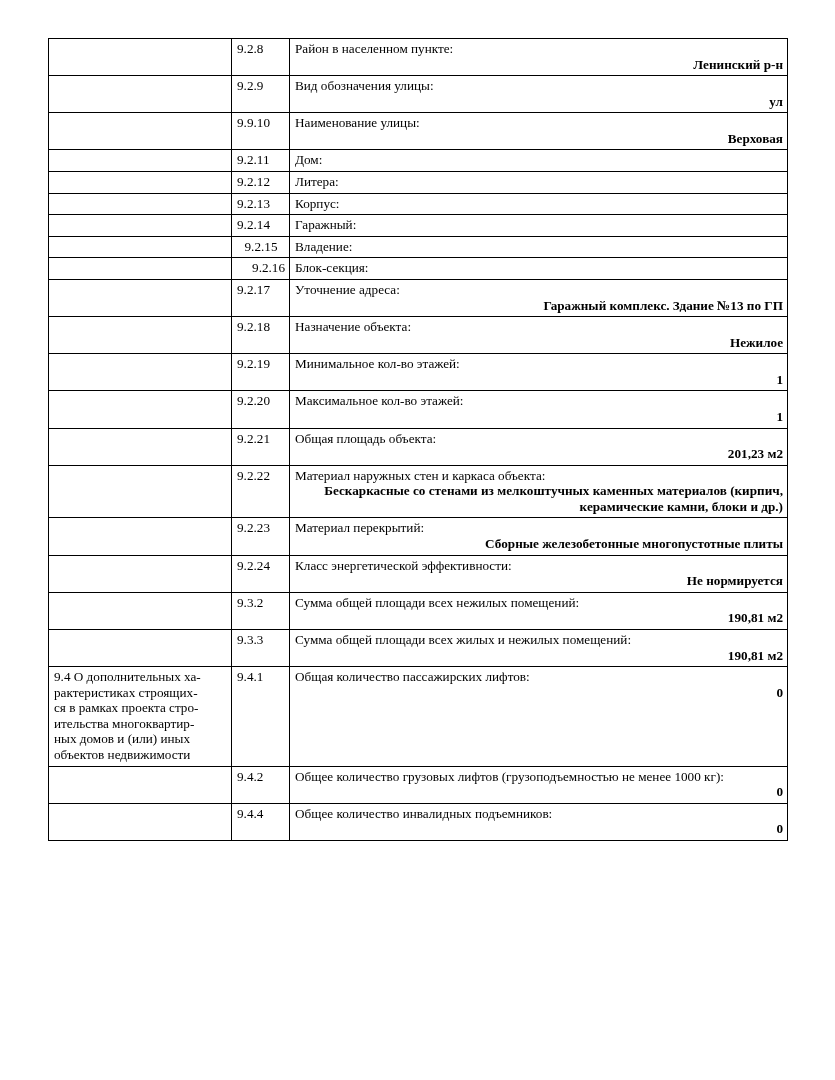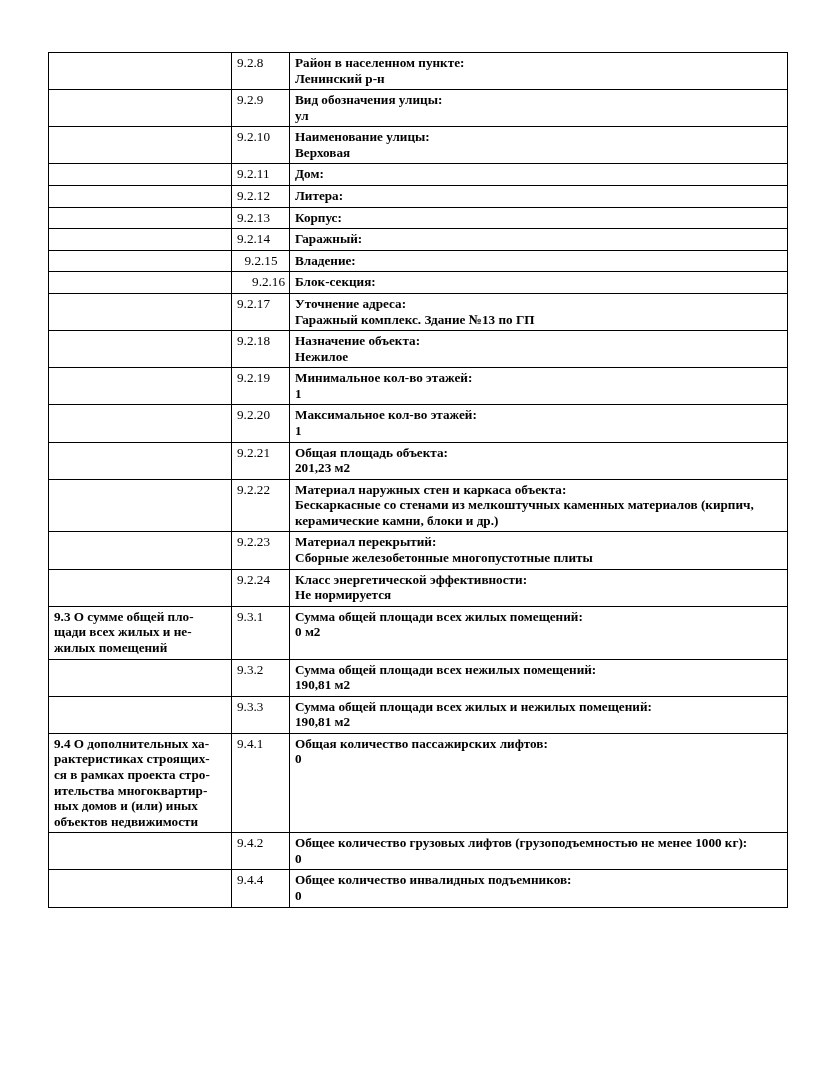--- a/index.html
+++ b/index.html
@@ -11,21 +11,21 @@
     width: 835px;
     height: 1080px;
     font-family: "Liberation Serif", serif;
     color: #000000;
   }
   .page {
     position: relative;
     width: 835px;
     height: 1080px;
     box-sizing: border-box;
-    padding: 52px 48px 0 48px;
+    padding: 38px 48px 0 48px;
   }
   table.doc-table {
     width: 739px;
     border-collapse: collapse;
     table-layout: fixed;
   }
   table.doc-table td {
     border: 1px solid #000000;
     vertical-align: top;
     padding: 2px 4px 3px 5px;
@@ -39,27 +39,28 @@
   td.num {
     text-align: left;
     vertical-align: middle;
     padding-left: 6px;
   }
   td.left-cell {
     padding-top: 3px;
   }
   .label {
     display: block;
-    font-weight: bold;
+    font-weight: normal;
     white-space: pre-wrap;
   }
   .value {
     display: block;
     font-weight: bold;
     white-space: pre-wrap;
+    text-align: right;
   }
 </style>
 </head>
 <body>
 
 <div class="page">
   <table class="doc-table">
     <colgroup>
       <col class="c-left">
       <col class="c-num">
@@ -83,21 +84,21 @@
           <td class="num"><span>9.2.9</span></td>
           <td>
             <span class="label">Вид обозначения улицы:</span>
             <span class="value">ул</span>
           </td>
         </tr>
         <tr>
           <td class="left-cell">
             <span class="label"></span>
           </td>
-          <td class="num"><span>9.2.10</span></td>
+          <td class="num"><span>9.9.10</span></td>
           <td>
             <span class="label">Наименование улицы:</span>
             <span class="value">Верховая</span>
           </td>
         </tr>
         <tr>
           <td class="left-cell">
             <span class="label"></span>
           </td>
           <td class="num" style="vertical-align: top;"><span>9.2.11</span></td>
@@ -227,32 +228,20 @@
           </td>
         </tr>
         <tr>
           <td class="left-cell">
             <span class="label"></span>
           </td>
           <td class="num"><span>9.2.24</span></td>
           <td>
             <span class="label">Класс энергетической эффективности:</span>
             <span class="value">Не нормируется</span>
-          </td>
-        </tr>
-        <tr>
-          <td class="left-cell">
-            <span class="label">9.3 О сумме общей пло-
-щади всех жилых и не-
-жилых помещений</span>
-          </td>
-          <td class="num"><span>9.3.1</span></td>
-          <td>
-            <span class="label">Сумма общей площади всех жилых помещений:</span>
-            <span class="value">0 м2</span>
           </td>
         </tr>
         <tr>
           <td class="left-cell">
             <span class="label"></span>
           </td>
           <td class="num" style="vertical-align: top;"><span>9.3.2</span></td>
           <td>
             <span class="label">Сумма общей площади всех нежилых помещений:</span>
             <span class="value">190,81 м2</span>

